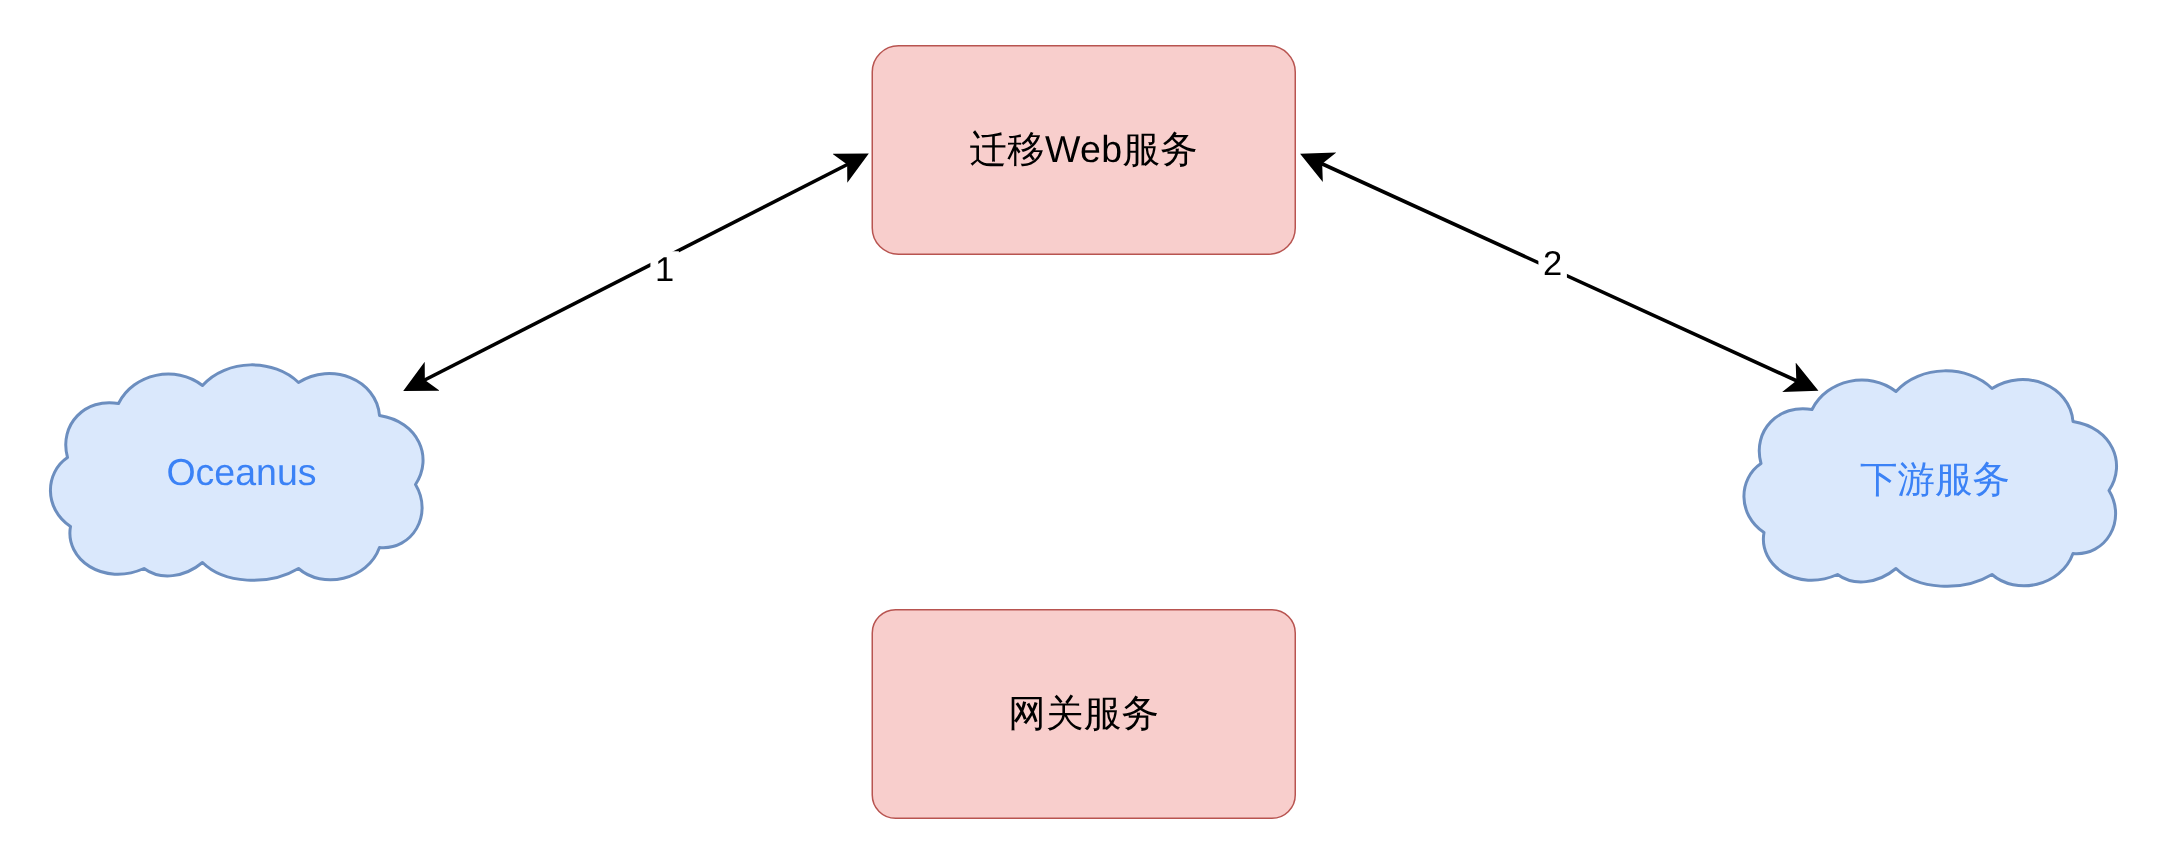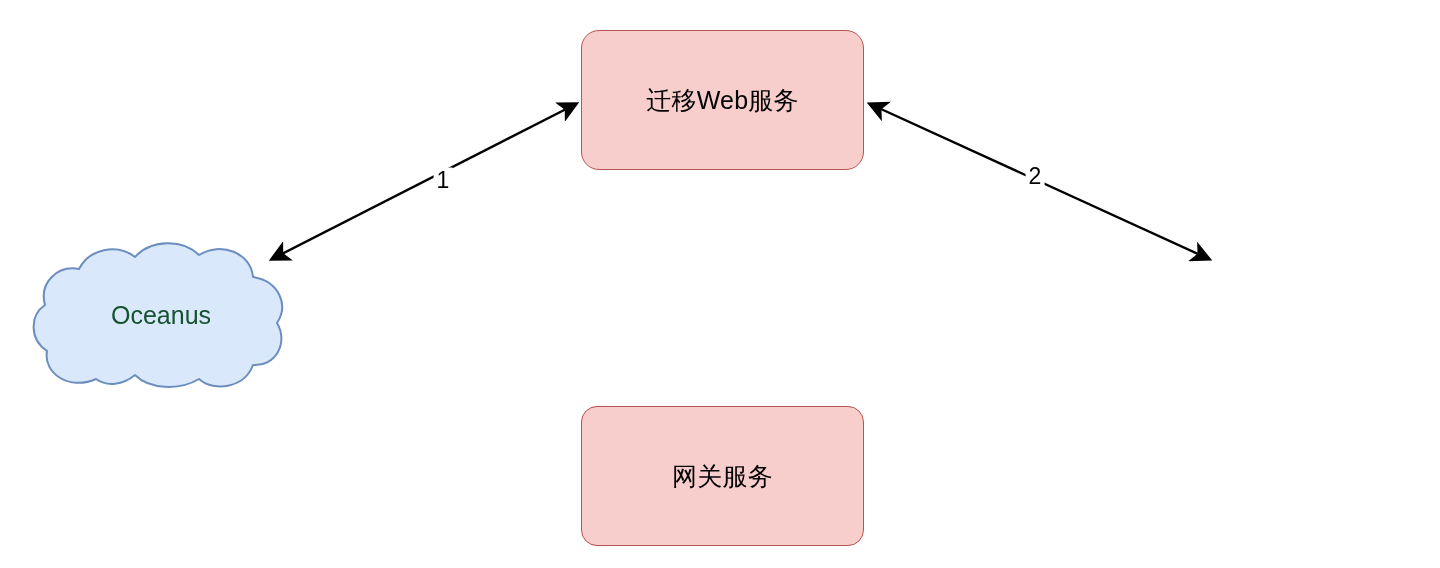--- a/index.html
+++ b/index.html
@@ -58,21 +58,21 @@
     position: absolute;
     left: 0;
     top: 0;
     width: 100%;
     height: 100%;
   }
   .cloud .node-label {
     position: relative;
     z-index: 2;
     font-size: 25px;
-    color: #14532d;
+    color: #3b82f6;
     text-align: center;
     white-space: nowrap;
   }
   
   .edge-label {
     position: absolute;
     background: #ffffff;
     color: #000000;
     font-size: 23px;
     line-height: 1;
@@ -124,14 +124,31 @@
                C 190 2, 220 14, 222 38
                C 248 42, 258 66, 246 84
                C 258 104, 244 128, 222 126
                C 214 148, 184 154, 168 140
                C 148 152, 118 150, 104 136
                C 92 146, 76 148, 65 140 Z" fill="#dae8fc" stroke="#6c8ebf" stroke-width="2" stroke-linejoin="round"></path>
     </svg>
     <span class="node-label">Oceanus</span>
   </div>
 
+  <div class="node cloud" id="node-downstream-service" style="left: 1160px; top: 243px; width: 260px; height: 152px;">
+    <svg viewBox="0 0 260 152" preserveAspectRatio="none" xmlns="http://www.w3.org/2000/svg">
+      <path d="M 65 140
+               C 38 152, 12 134, 16 112
+               C -2 100, -1 76, 14 66
+               C 8 44, 26 26, 48 30
+               C 58 10, 86 4, 104 18
+               C 120 0, 152 0, 168 16
+               C 190 2, 220 14, 222 38
+               C 248 42, 258 66, 246 84
+               C 258 104, 244 128, 222 126
+               C 214 148, 184 154, 168 140
+               C 148 152, 118 150, 104 136
+               C 92 146, 76 148, 65 140 Z" fill="#dae8fc" stroke="#6c8ebf" stroke-width="2" stroke-linejoin="round"></path>
+    </svg>
+    <span class="node-label">下游服务</span>
+  </div>
 
 </div>
 
 </body></html>

